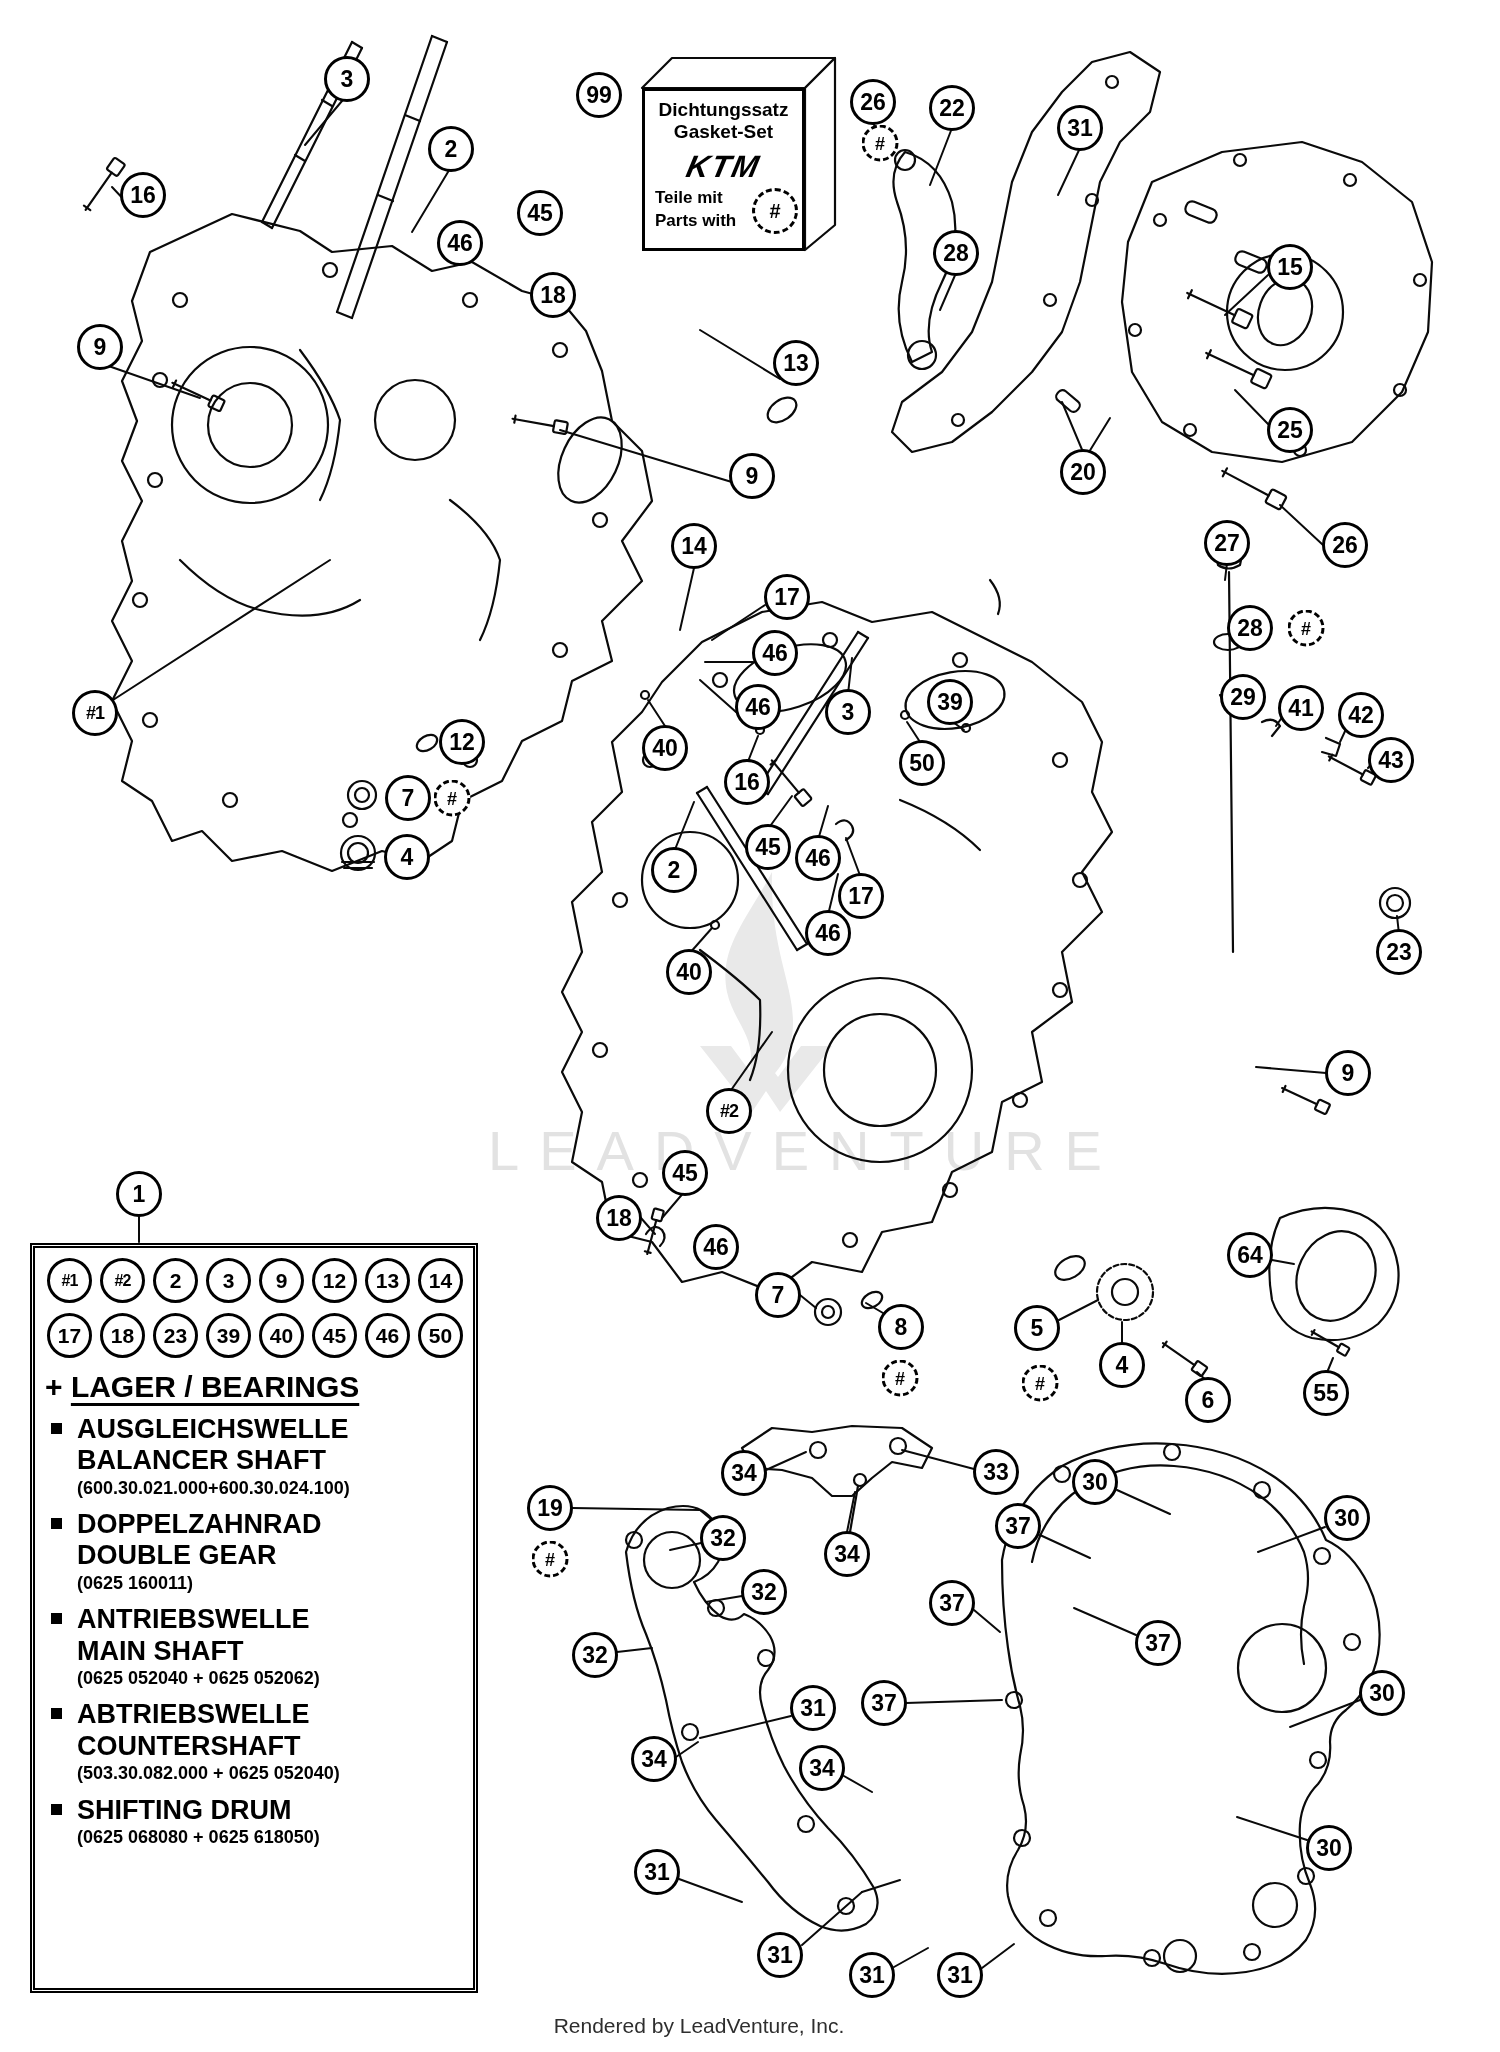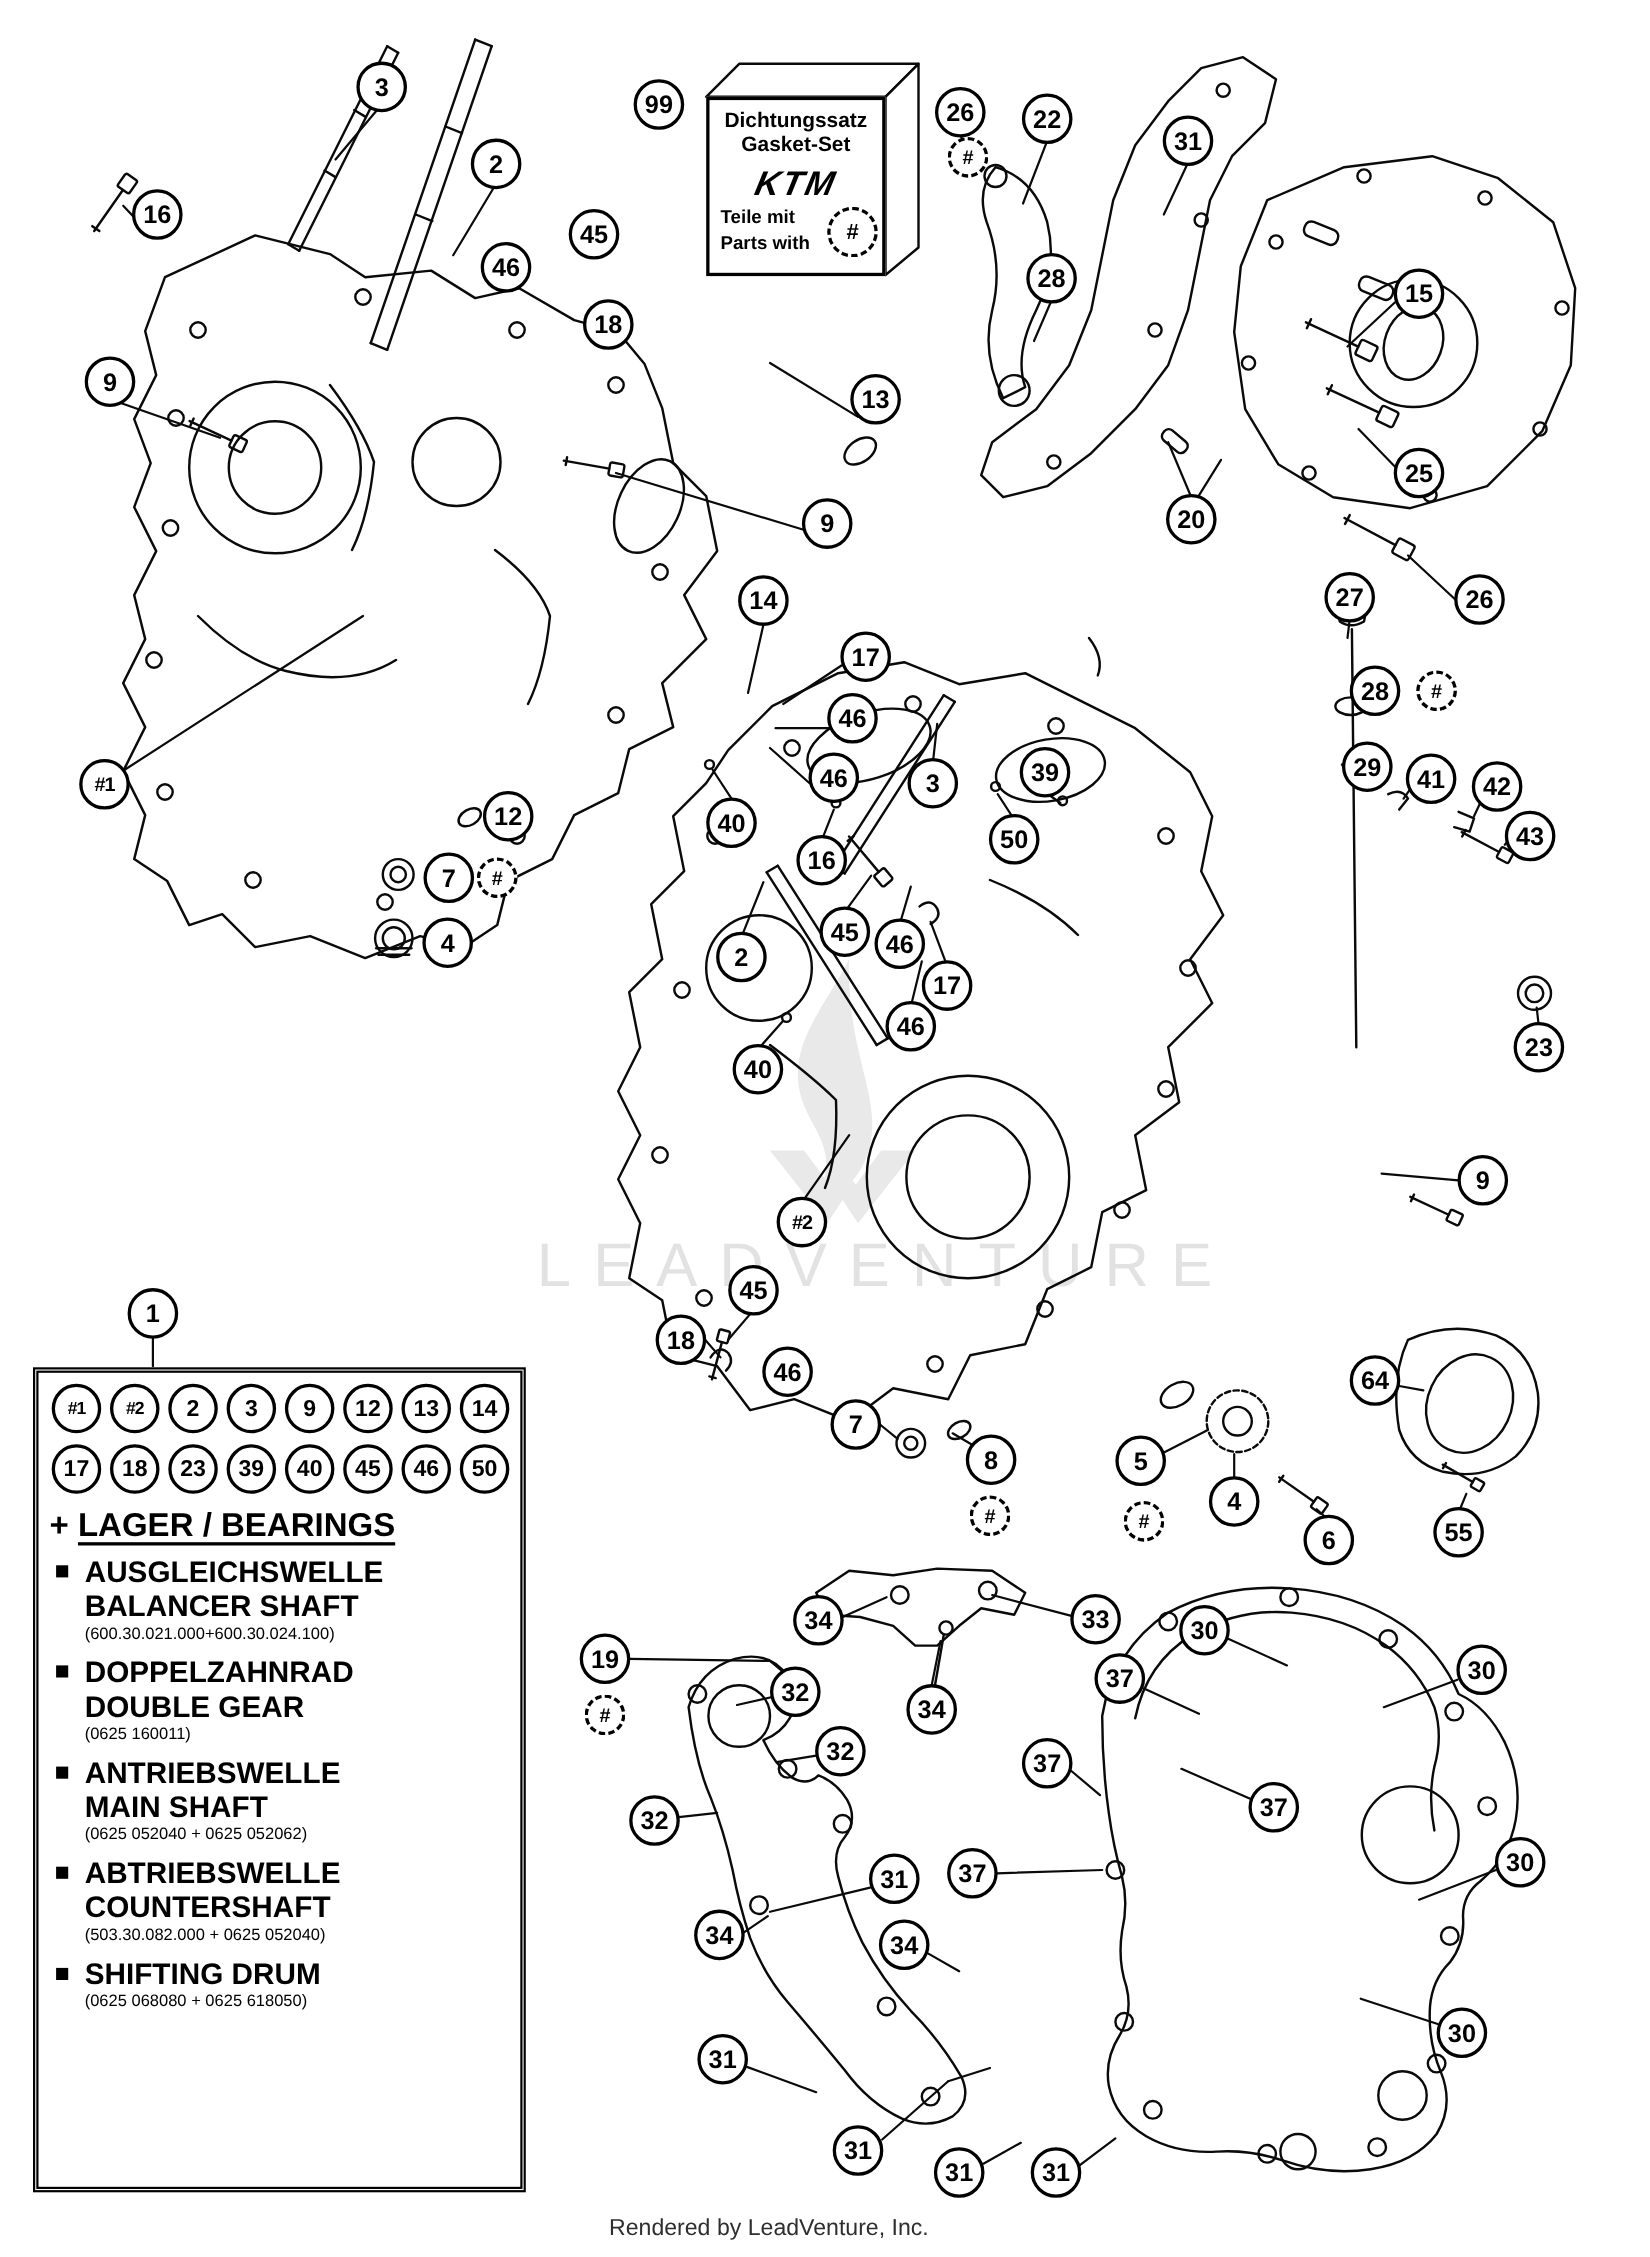--- a/index.html
+++ b/index.html
@@ -36,21 +36,21 @@
   .legend-row{display:flex;gap:8px;margin:10px 0 0 12px;}
   .legend-balloon{width:45px;height:45px;border:3px solid #000;border-radius:50%;
     display:flex;align-items:center;justify-content:center;font-weight:700;font-size:21px;
     box-sizing:border-box;background:#fff;cursor:pointer;flex:none;}
   .legend-balloon.sm{font-size:16px;letter-spacing:-1px;}
   #legend-heading{margin:12px 0 6px 10px;font-weight:700;font-size:30px;white-space:nowrap;}
   #legend-heading .underline{text-decoration:underline;text-decoration-thickness:3px;text-underline-offset:6px;}
   .legend-item{margin:10px 0 0 16px;position:relative;padding-left:26px;}
   .legend-item .bullet{position:absolute;left:0;top:9px;width:11px;height:11px;background:#000;}
   .legend-item .nm{font-weight:700;font-size:27px;line-height:1.16;}
-  .legend-item .code{font-weight:400;font-size:15px;line-height:1.25;}
+  .legend-item .code{font-weight:700;font-size:18px;line-height:1.25;}
   
   #footer-credit{position:absolute;left:699px;top:2014px;transform:translateX(-50%);
     font-size:21px;color:#2e2e2e;z-index:4;white-space:nowrap;}
 </style>
 </head>
 <body>
 
 <div id="page">
 
   <svg id="watermark-logo" width="1500" height="2052" viewBox="0 0 1500 2052" xmlns="http://www.w3.org/2000/svg">

